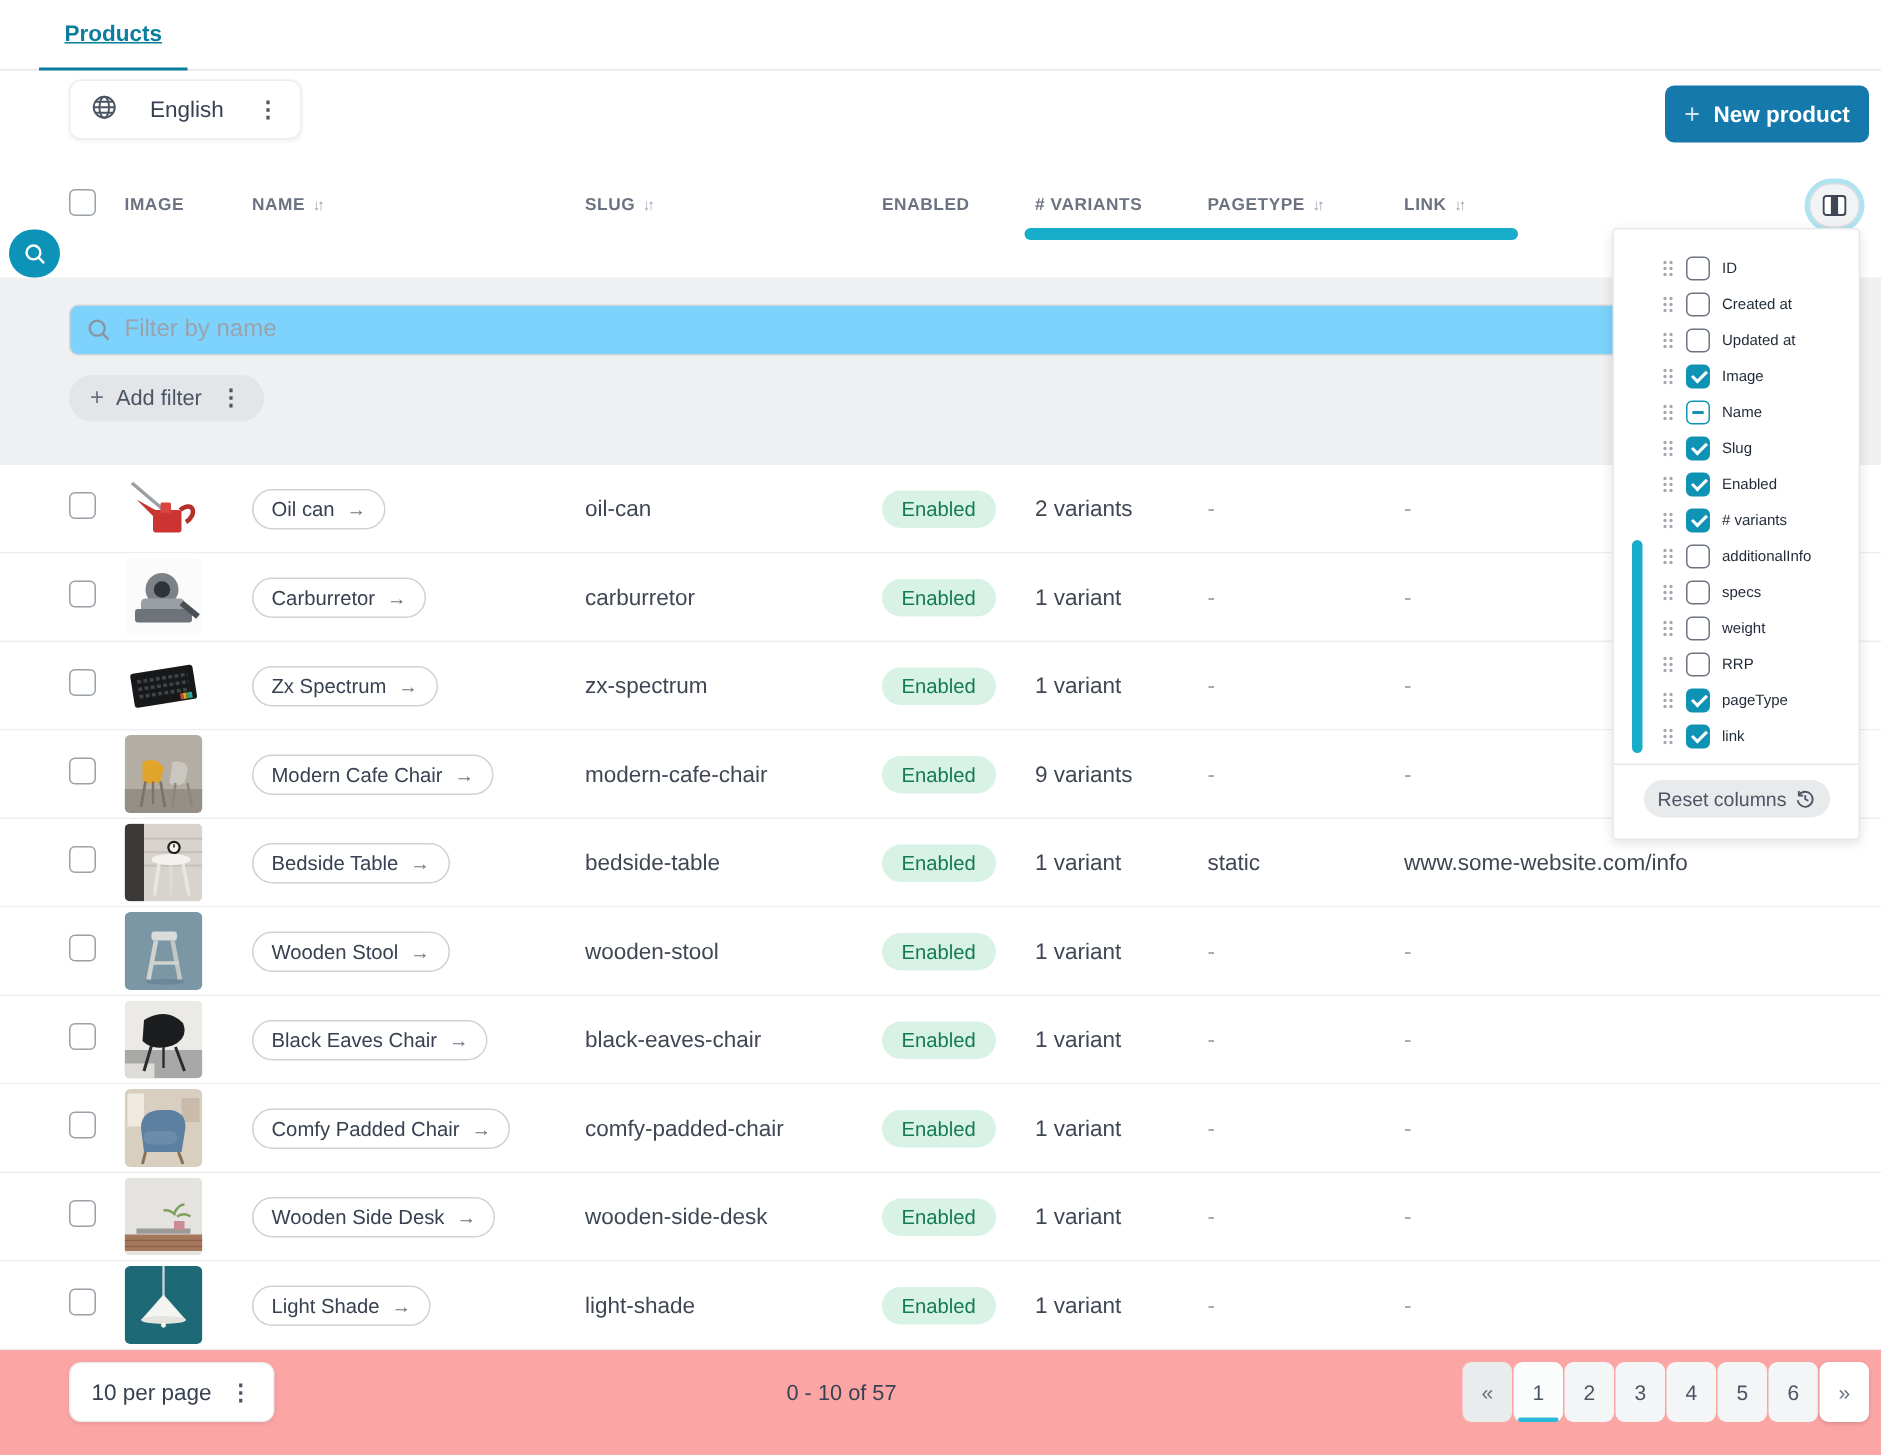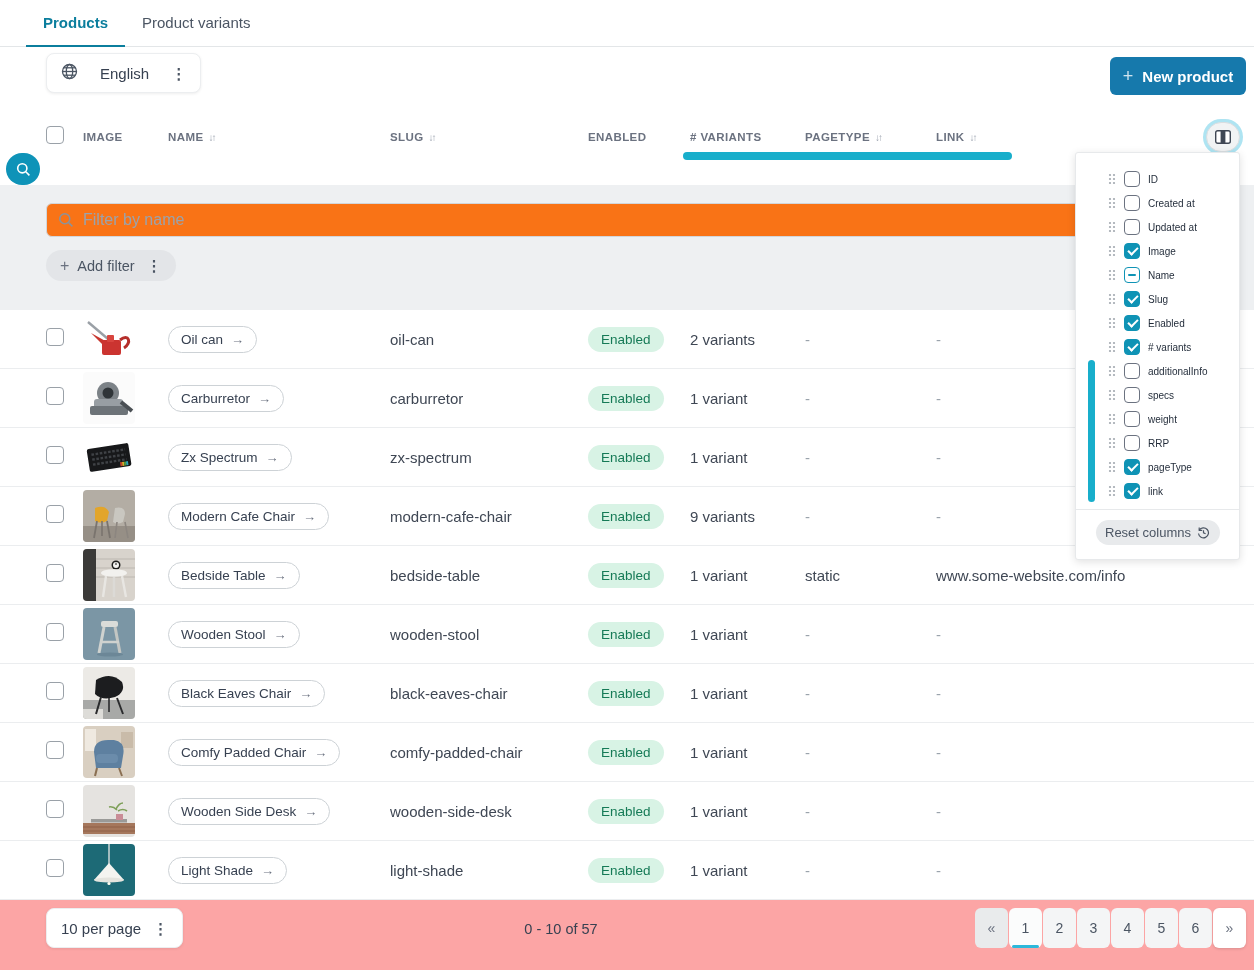--- a/index.html
+++ b/index.html
@@ -4,21 +4,21 @@
 <style>
   * { margin:0; padding:0; box-sizing:border-box; }
   html,body { background:#fff; }
   body { font-family:"Liberation Sans", sans-serif; color:#374151; }
   .page { position:relative; width:1254px; height:970px; background:#fff; overflow:hidden; }
 
   
   .tabbar { position:absolute; top:0; left:0; width:1254px; height:47px; background:#fff;
             border-bottom:1px solid #e3e6e8; display:flex; align-items:stretch; padding-left:26px; }
   .tab { display:flex; align-items:center; padding:0 17px; font-size:15px; color:#4b5563;
-         cursor:pointer; border-bottom:2px solid transparent; margin-bottom:-1px; }
+         cursor:pointer; border-bottom:2px solid transparent; margin-bottom:-1px;text-decoration:underline; }
   .tab.active { color:#0b7e9d; font-weight:700; border-bottom:2px solid #0b7e9d; }
 
   
   .lang-card { position:absolute; top:53px; left:46px; height:40px; display:flex; align-items:center;
                gap:22px; padding:0 14px; background:#fff; border:1px solid #eceef0; border-radius:8px;
                box-shadow:0 1px 3px rgba(0,0,0,.07); font-size:15px; color:#374151; cursor:pointer; }
   .kebab { color:#4b5563; font-size:15px; font-weight:700; letter-spacing:0; line-height:1; cursor:pointer; }
   .btn-new { position:absolute; top:57px; left:1110px; width:136px; height:38px; background:#1679ac;
              color:#fff; border:none; border-radius:6px; font-size:15px; font-weight:600;
              display:flex; align-items:center; justify-content:center; gap:9px; cursor:pointer; }
@@ -43,21 +43,21 @@
                display:inline-block; cursor:pointer; }
 
   
   .search-toggle { position:absolute; left:6px; top:153px; width:34px; height:32px; border-radius:16px;
                    background:#0e93b8; display:flex; align-items:center; justify-content:center;
                    cursor:pointer; z-index:3; }
 
   
   .filterpanel { position:absolute; top:185px; left:0; width:1254px; height:125px; background:#eef0f2; }
   .filter-input-wrap { position:absolute; top:18px; left:46px; width:1194px; height:34px; }
-  .filter-input { width:100%; height:100%; border:1px solid #d2d6da; border-radius:6px; background:#f97316;
+  .filter-input { width:100%; height:100%; border:1px solid #d2d6da; border-radius:6px; background:#7dd3fc;
                   padding:0 12px 0 36px; font-size:16px; color:#374151; outline:none;
                   font-family:"Liberation Sans", sans-serif; }
   .filter-input::placeholder { color:#9aa3ad; }
   .filter-input-wrap svg { position:absolute; left:12px; top:9px; }
   .add-filter { position:absolute; top:65px; left:46px; height:31px; display:flex; align-items:center;
                 gap:8px; padding:0 14px; background:#e3e5e8; border-radius:16px; font-size:14.5px;
                 color:#4b5563; cursor:pointer; }
   .add-filter .plus { color:#6b7280; font-size:16px; }
   .add-filter .kebab { margin-left:4px; }
 
@@ -113,21 +113,20 @@
   .pg.active::after { content:""; position:absolute; left:3px; right:3px; bottom:0; height:3px;
         border-radius:2px; background:#2cb8da; }
 </style>
 </head>
 <body>
 
 <div class="page">
 
   <div class="tabbar">
     <div class="tab active">Products</div>
-    <div class="tab">Product variants</div>
   </div>
 
   <div class="lang-card">
     <span>
       <svg width="17" height="17" viewBox="0 0 17 17" fill="none" stroke="#4b5563" stroke-width="1.3">
         <circle cx="8.5" cy="8.5" r="7"></circle>
           <ellipse cx="8.5" cy="8.5" rx="3.2" ry="7"></ellipse>
         <line x1="1.5" y1="8.5" x2="15.5" y2="8.5"></line>
           <line x1="2.5" y1="4.8" x2="14.5" y2="4.8"></line>
         <line x1="2.5" y1="12.2" x2="14.5" y2="12.2"></line>

